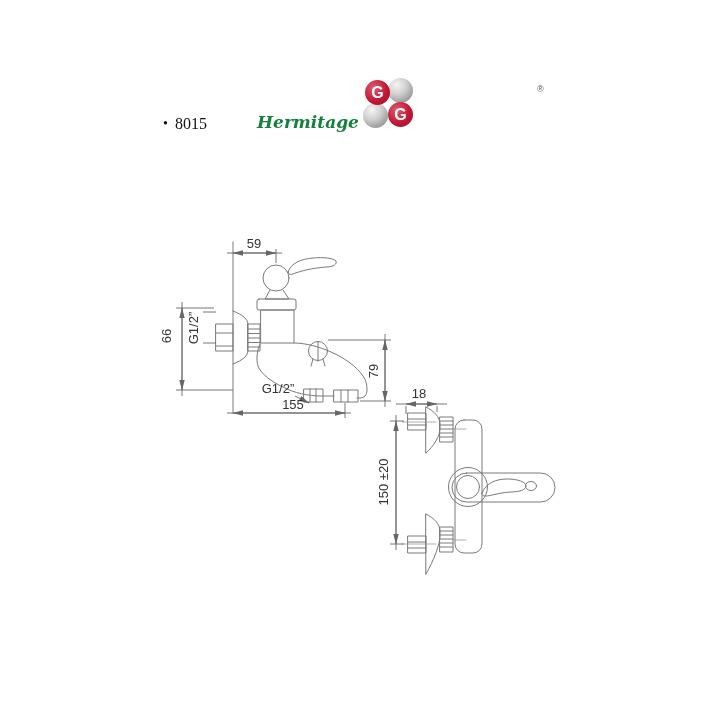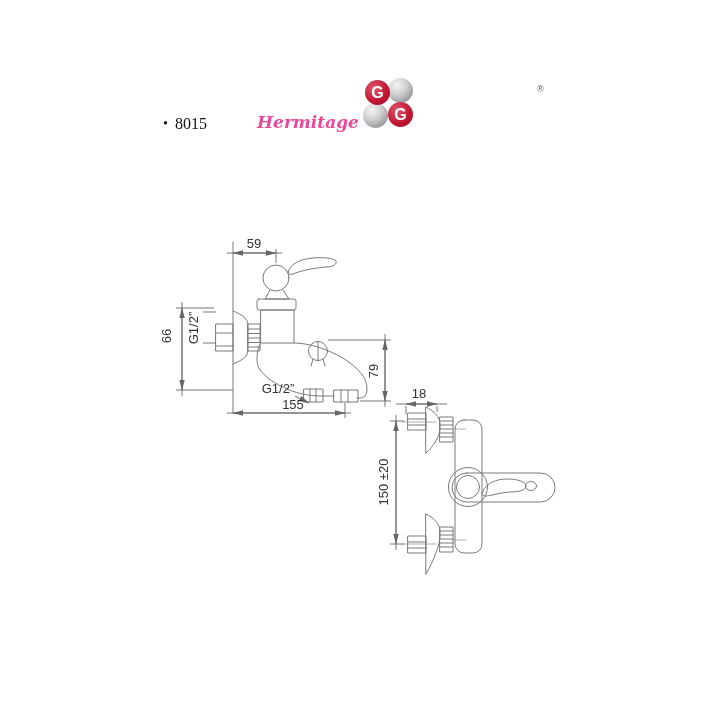--- a/index.html
+++ b/index.html
@@ -3,21 +3,21 @@
 <meta charset="utf-8">
 <style>
   html,body{margin:0;padding:0;background:#fff;}
   .page{position:relative;width:720px;height:720px;background:#ffffff;overflow:hidden;
         font-family:"Liberation Sans",sans-serif;}
   
   .model{position:absolute;left:163px;top:115px;font-family:"Liberation Serif",serif;
          font-size:16px;color:#111;display:flex;align-items:center;}
   .model .bullet{font-size:14px;margin-right:7px;line-height:1;}
   .series{position:absolute;left:257px;top:112px;font-family:"DejaVu Serif","Liberation Serif",serif;
-          font-style:italic;font-weight:600;font-size:17px;color:#ec4899;}
+          font-style:italic;font-weight:600;font-size:17px;color:#15803d;}
   
   .logo{position:absolute;left:363px;top:77px;width:200px;height:52px;}
   .spheres{position:absolute;left:0;top:0;width:52px;height:52px;}
   .sph{position:absolute;width:25px;height:25px;border-radius:50%;}
   .sph.red{background:radial-gradient(circle at 35% 32%,#e05a6c 0%,#c21734 55%,#9c0e26 100%);
            z-index:2;color:#fff;text-align:center;}
   .sph.red i{font-style:normal;font-weight:bold;font-size:16px;line-height:25px;
              font-family:"Liberation Sans",sans-serif;display:block;}
   .sph.silver{background:radial-gradient(circle at 35% 28%,#f5f5f5 0%,#cfcfcf 40%,#8d8d8d 85%,#a3a3a3 100%);
               z-index:1;}

